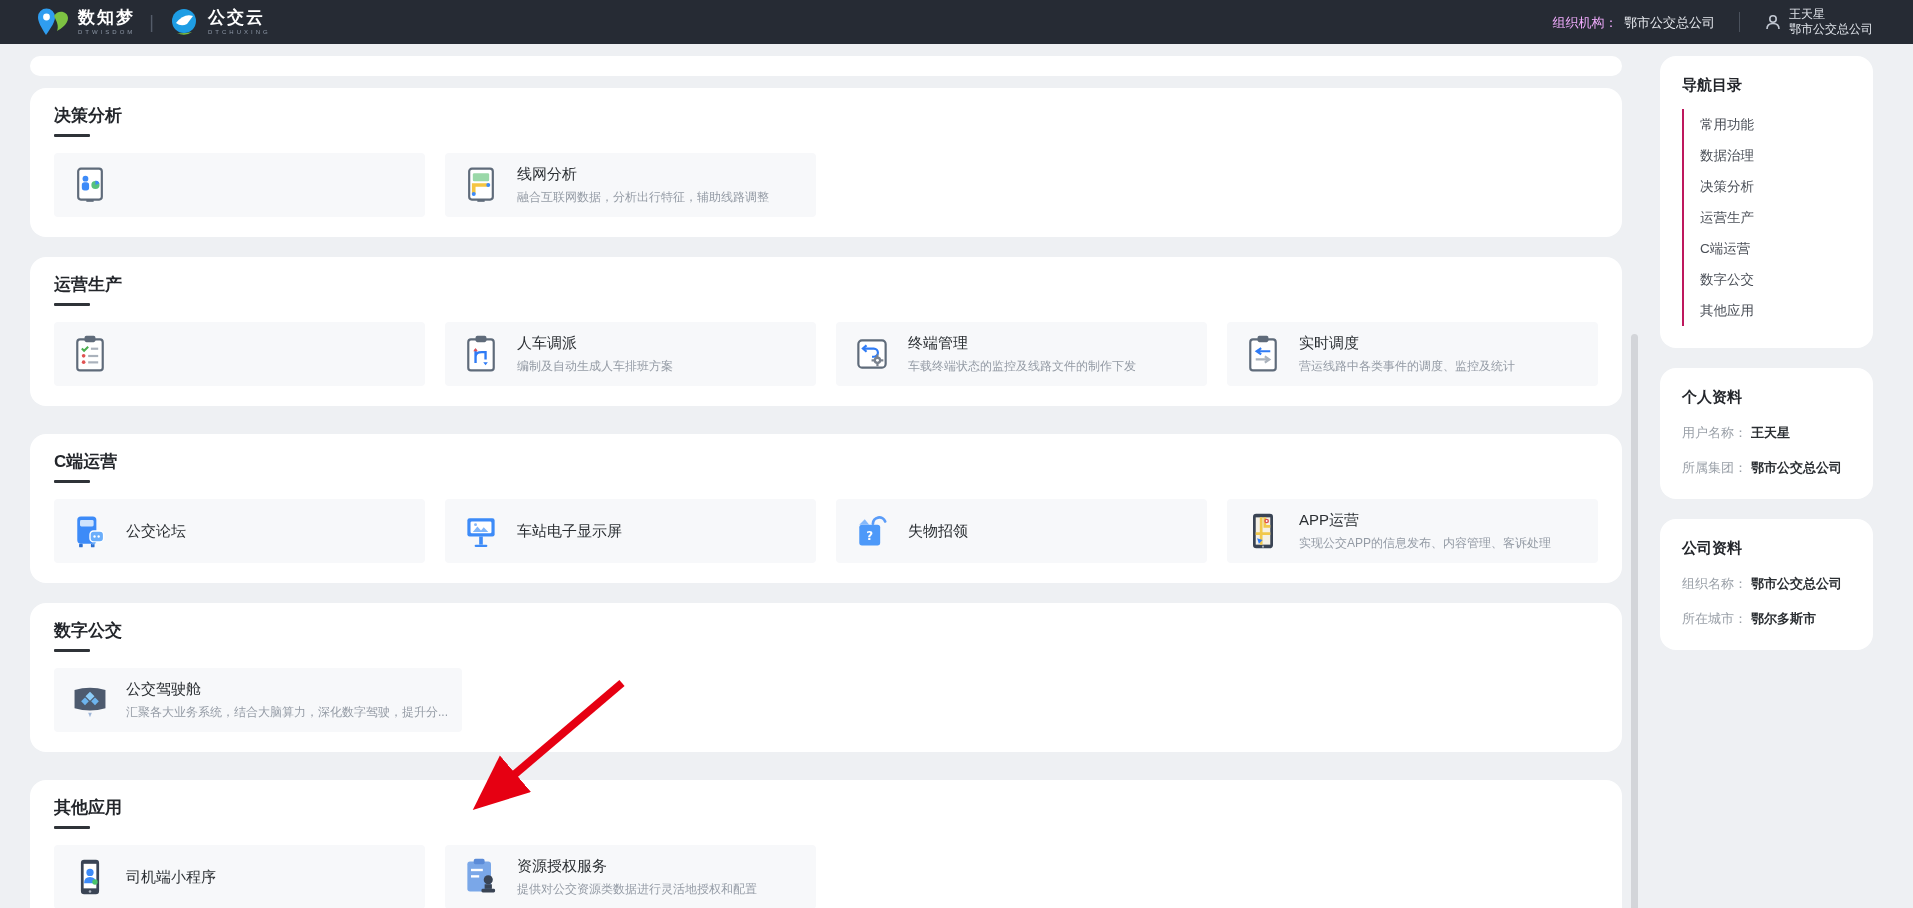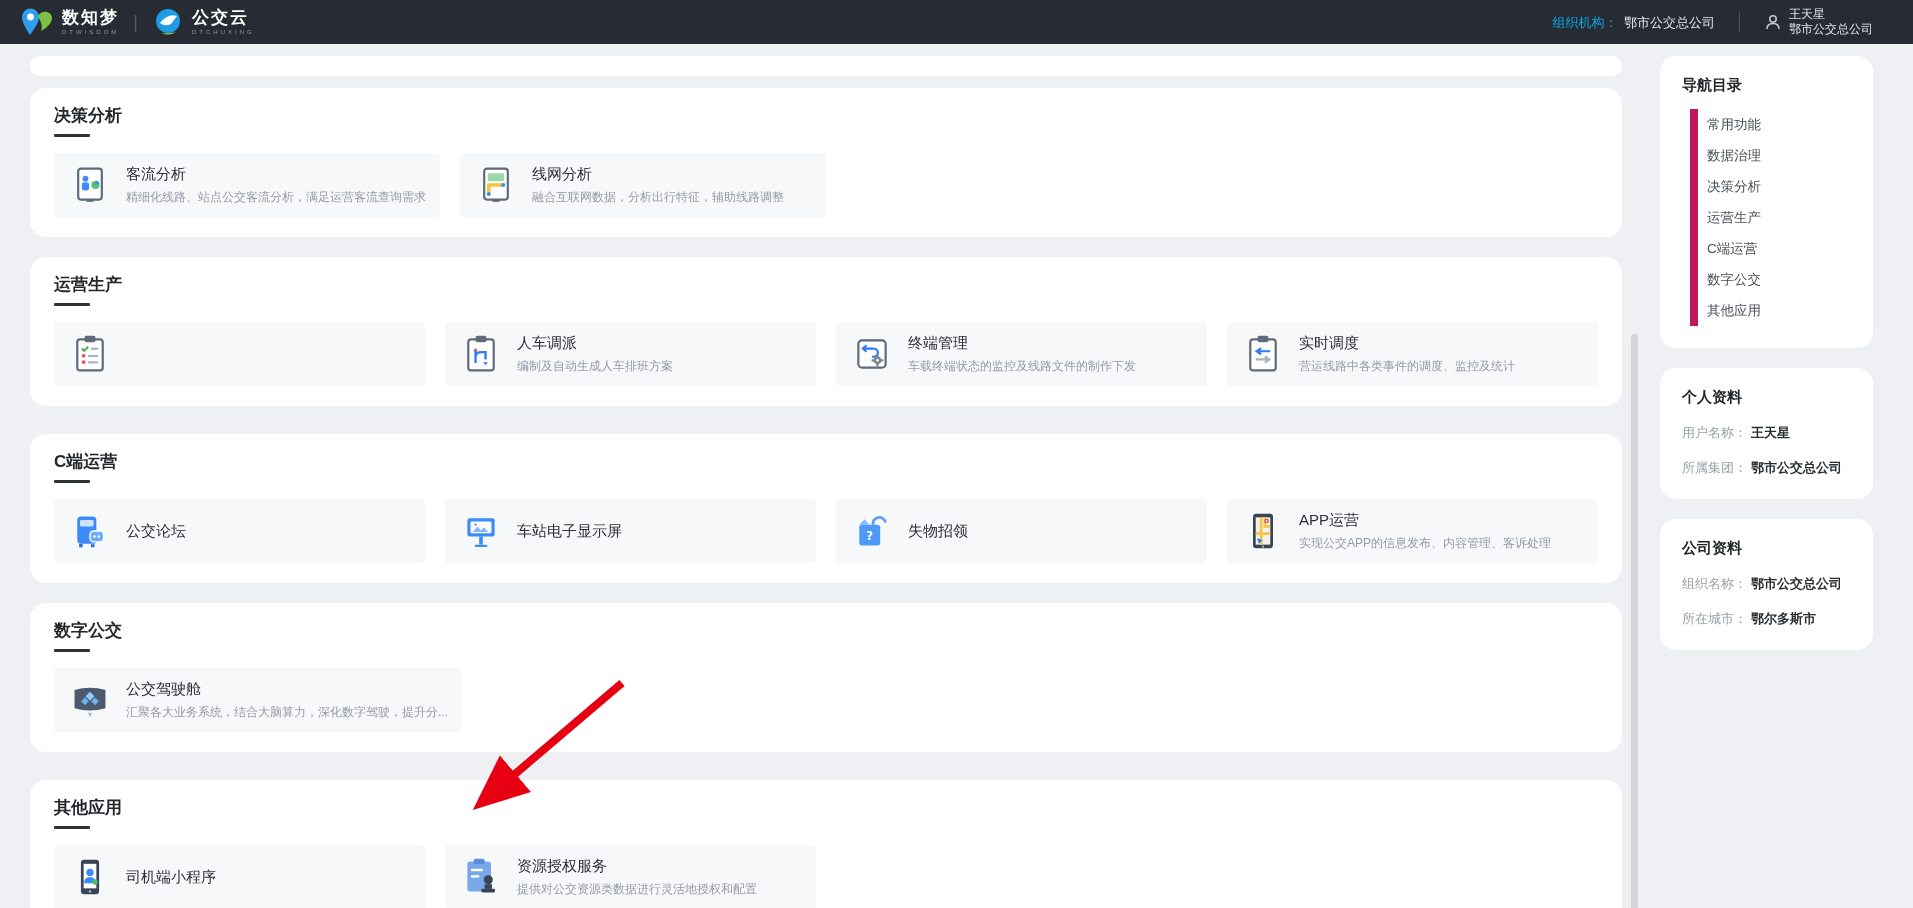--- a/index.html
+++ b/index.html
@@ -5,29 +5,29 @@
   * { box-sizing: border-box; margin: 0; padding: 0; }
   html,body { width:1913px; height:908px; overflow:hidden; }
   body {
     font-family: "Liberation Sans", "DejaVu Sans", sans-serif;
     background:#eef0f3;
     color:#2b2f33;
   }
   
   .topbar {
     height:44px; background:#262b34; display:flex; align-items:center;
-    padding:0 40px 0 20px; color:#c6cbd4;
+    padding:0 40px 0 36px; color:#c6cbd4;
   }
   .brand { display:flex; align-items:center; gap:8px; }
   .brand-txt { display:flex; flex-direction:column; line-height:1; }
   .brand-name { color:#ffffff; font-size:17px; font-weight:bold; letter-spacing:2px; }
   .brand-sub { color:#8d97a6; font-size:6px; letter-spacing:3px; margin-top:3px; }
   .brand-sep { color:#545c69; margin:0 14px; font-size:18px; }
   .top-right { margin-left:auto; display:flex; align-items:center; gap:14px; }
-  .org-label { font-size:13px; color:#0ea5e9;margin-top:22px; }
+  .org-label { font-size:13px; color:#f0abfc;margin-top:22px; }
   .org-value { font-size:13px; color:#e4e7ec; margin-left:2px; }
   .top-divider { width:1px; height:20px; background:#4a515c; margin:0 10px; }
   .user-chip { display:flex; align-items:center; gap:7px; cursor:pointer; }
   .user-lines { display:flex; flex-direction:column; line-height:1.25; font-size:12px; color:#dfe3e9; }
   
   .page { position:relative; padding:12px 40px 0 30px; display:flex; }
   .main { width:1592px; }
   .sidebar { width:213px; margin-left:38px; }
   .panel { background:#ffffff; border-radius:16px; }
   .strip-top { height:20px; margin-bottom:12px; }
@@ -57,21 +57,21 @@
     overflow:visible; pointer-events:none; z-index:50;
   }
   
   .scroll-thumb {
     position:absolute; left:1631px; top:290px; width:7px; height:600px;
     background:#d3d5d9; border-radius:4px;
   }
   
   .side-panel { padding:20px 22px 22px; margin-bottom:20px; }
   .side-title { font-size:15px; font-weight:bold; color:#23262b; }
-  .nav-list { margin-top:14px; border-left:8px solid #be185d; padding-left:9px;margin-left:8px; }
+  .nav-list { margin-top:14px; border-left:2px solid #be185d; padding-left:16px; }
   .nav-item { font-size:13.5px; color:#4a4f57; line-height:31px; cursor:pointer; }
   .info-row { margin-top:17px; font-size:13px; display:flex; }
   .info-label { color:#9aa0a8; flex:none; }
   .info-value { color:#2b2f33; font-weight:bold; margin-left:4px; }
 </style>
 </head>
 <body>
 
 <header class="topbar">
   <div class="brand">
@@ -130,24 +130,20 @@
           <span class="icon-box">
             <svg width="40" height="40" viewBox="0 0 44 44">
               <rect x="9" y="4" width="26" height="34" rx="3" fill="#fff" stroke="#5f6b7a" stroke-width="2.4"></rect>
               <circle cx="17" cy="15" r="3.2" fill="#3d8bf8"></circle>
               <rect x="13" y="19" width="8" height="9" rx="3" fill="#3d8bf8"></rect>
               <circle cx="28" cy="22" r="4.5" fill="#58c27d"></circle>
               <path d="M28 22 L28 17 A5 5 0 0 1 32.5 20 Z" fill="#3d8bf8"></path>
               <rect x="18" y="38" width="8" height="2.5" fill="#5f6b7a"></rect>
             </svg>
           </span>
-          <div class="card-text">
-            <div class="card-title">客流分析</div>
-            <div class="card-desc">精细化线路、站点公交客流分析，满足运营客流查询需求</div>
-          </div>
         </div>
         <div class="card">
           <span class="icon-box">
             <svg width="40" height="40" viewBox="0 0 44 44">
               <rect x="9" y="4" width="26" height="34" rx="3" fill="#fff" stroke="#5f6b7a" stroke-width="2.4"></rect>
               <rect x="13" y="9" width="18" height="9" rx="1.5" fill="#9ad8a8"></rect>
               <path d="M14 32 V22 h16" fill="none" stroke="#f5c542" stroke-width="4"></path>
               <circle cx="14" cy="32" r="2.2" fill="#3d8bf8"></circle>
               <circle cx="30" cy="22" r="2.2" fill="#3d8bf8"></circle>
               <rect x="18" y="38" width="8" height="2.5" fill="#5f6b7a"></rect>

